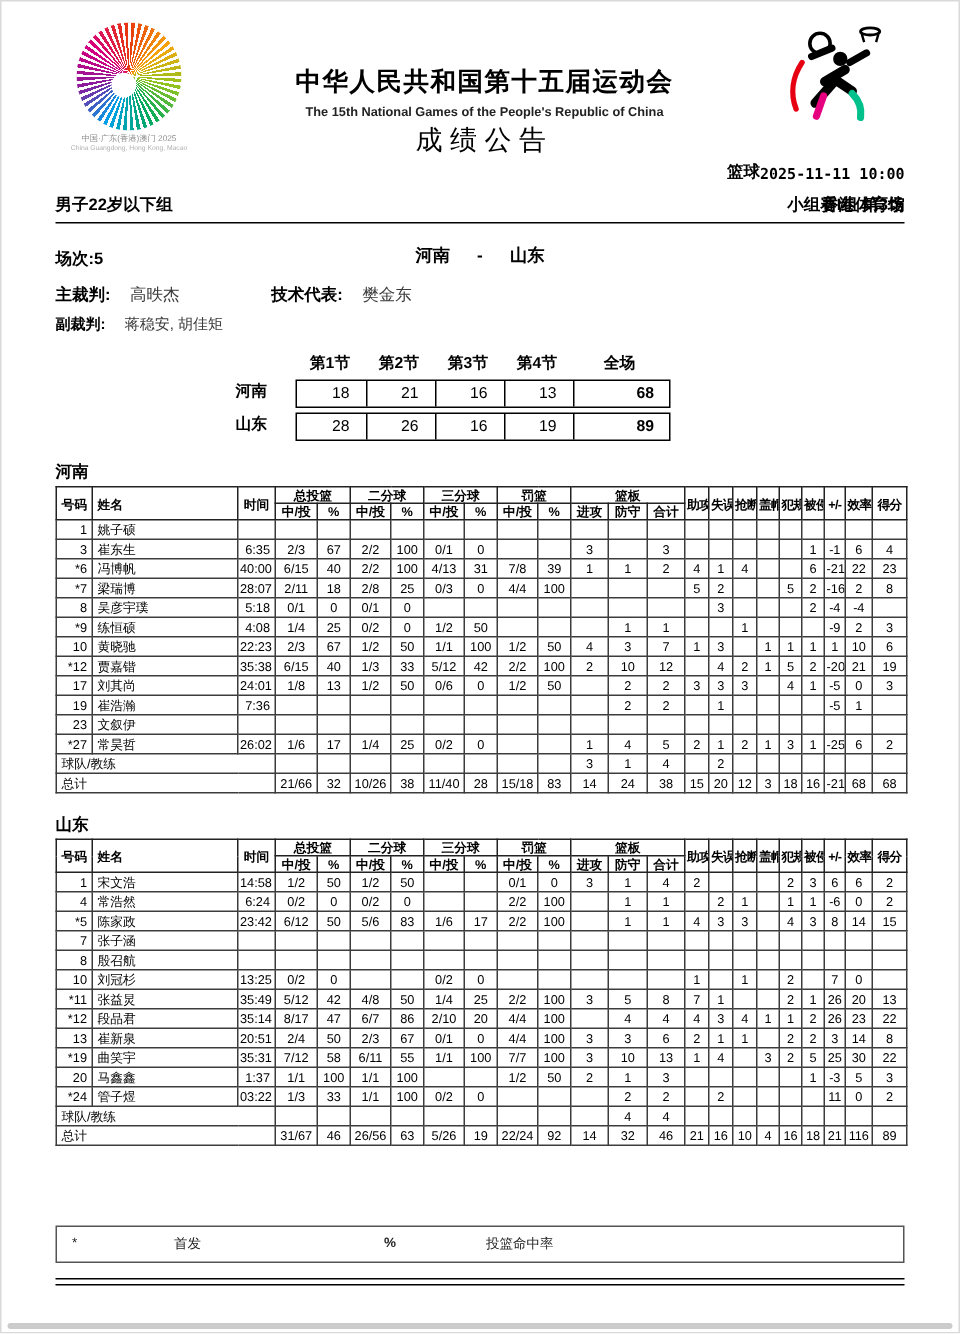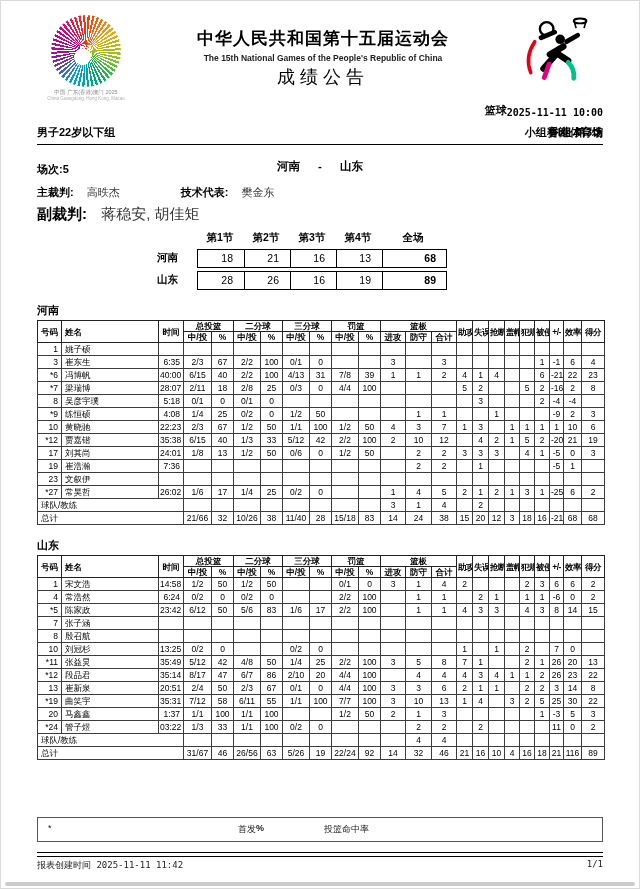--- a/index.html
+++ b/index.html
@@ -12,21 +12,21 @@
   .hdr{display:flex;align-items:flex-start;}
   .logo-l{width:98px;text-align:center;}
   .emblem{width:70px;height:72px;margin:4px auto 0 auto;border-radius:50%;
     background:
       radial-gradient(circle at 45% 58%, #fff 0 14%, rgba(255,255,255,0) 15%),
       repeating-conic-gradient(from 10deg, rgba(255,255,255,0) 0deg 4deg, #fff 4deg 7.5deg),
       conic-gradient(#e8380d,#f5a70a,#8fc31f,#00a95f,#00a0e9,#8a1a9b,#d5007f,#e8380d);}
   .emblem-cap1{font-size:5.5px;color:#8d8d8d;margin-top:2px;letter-spacing:0;white-space:nowrap;}
   .emblem-cap2{font-size:4.5px;color:#b0b0b0;white-space:nowrap;}
   .hdr-center{flex:1;text-align:center;}
-  .t-cn{font-size:17px;font-weight:bold;letter-spacing:1px;margin-top:16px;}
+  .t-cn{font-size:17px;font-weight:bold;letter-spacing:1px;margin-top:32px;}
   .t-en{font-size:8.5px;font-weight:bold;color:#222;margin-top:3px;}
   .t-sub{font-size:18px;font-weight:normal;letter-spacing:5px;margin-top:2px;}
   .logo-r{width:92px;text-align:center;}
 
   
   .meta1{display:flex;justify-content:flex-end;align-items:flex-end;margin-top:2px;}
   .sport{font-size:11px;font-weight:bold;}
   .dt{font-size:10px;font-weight:bold;font-family:"DejaVu Sans Mono","Liberation Mono",monospace;}
   .meta2{display:flex;justify-content:space-between;margin-top:7px;font-size:11px;font-weight:bold;}
   .meta2 .c{position:absolute;left:0;right:0;text-align:right;}
@@ -35,21 +35,21 @@
 
   
   .matchline{position:relative;margin-top:14px;height:15px;}
   .session{font-size:11px;font-weight:bold;}
   .vs{position:absolute;left:0;right:0;top:0;text-align:center;font-size:11.5px;font-weight:bold;}
   .vs span{margin:0 9px;}
   .offline{margin-top:11px;font-size:11px;height:15px;}
   .offline .lbl{font-weight:bold;}
   .offline .nm{color:#3a3a3a;margin-left:10px;}
   .offline .lbl2{font-weight:bold;margin-left:58px;}
-  .offline2{margin-top:5px;font-size:15px;height:15px;}
+  .offline2{margin-top:5px;font-size:10px;height:15px;}
 
   
   .qwrap{margin-left:114px;margin-top:11px;}
   .qhead{display:flex;font-size:10.5px;font-weight:bold;margin-bottom:4px;}
   .qlbl{width:46px;font-size:10.5px;font-weight:bold;text-align:left;padding-left:6px;box-sizing:border-box;line-height:17px;}
   .qc{width:46px;text-align:center;box-sizing:border-box;}
   .qt{width:64px;text-align:center;box-sizing:border-box;}
   .qrow{display:flex;margin-bottom:3px;}
   .qbox{display:flex;border:1px solid #000;height:17px;line-height:17px;font-size:10.5px;}
   .qbox .qc{border-left:1px solid #000;text-align:right;padding-right:11px;}
@@ -65,21 +65,21 @@
   table.stats .al{text-align:left;padding-left:3px;}
   table.stats .ar{text-align:right;padding-right:3px;}
   table.stats .total-row td{border-top:1.4px solid #000;}
   .nh{font-size:7.5px;letter-spacing:-0.5px;}
 
   
   .notes{position:absolute;left:36px;right:36px;top:816px;border:1px solid #555;padding:2px 6px 5px 6px;}
   .notes-title{font-size:9.5px;font-weight:bold;}
   .note-line{display:flex;font-size:9px;margin-top:3px;color:#222;}
   .note-line .s1{width:68px;padding-left:4px;}
-  .note-line .d1{width:140px;text-align:right;}
+  .note-line .d1{width:140px;}
   .note-line .s2{width:68px;font-weight:bold;}
   .footer-rule{position:absolute;left:36px;right:36px;top:851px;height:2.5px;
       border-top:1px solid #000;border-bottom:1px solid #000;}
   .footer{position:absolute;left:36px;right:36px;top:858px;display:flex;justify-content:space-between;
       font-size:9px;font-family:"DejaVu Sans Mono","Liberation Mono",monospace;color:#222;}
   .bottom-bar{position:absolute;left:4px;right:4px;bottom:2px;height:4px;background:#cccccc;border-radius:3px;}
 
   .picto{margin-top:2px;}
 </style>
 </head>
@@ -1009,18 +1009,14 @@
   <div class="notes">
     <div class="note-line">
       <span class="s1">*</span>
       <span class="d1">首发</span>
       <span class="s2">%</span>
       <span>投篮命中率</span>
     </div>
   </div>
 
   <div class="footer-rule"></div>
-  <div class="footer">
-    <span>报表创建时间 2025-11-11 11:42</span>
-    <span>1/1</span>
-  </div>
   <div class="bottom-bar"></div>
 </div>
 
 </body></html>

